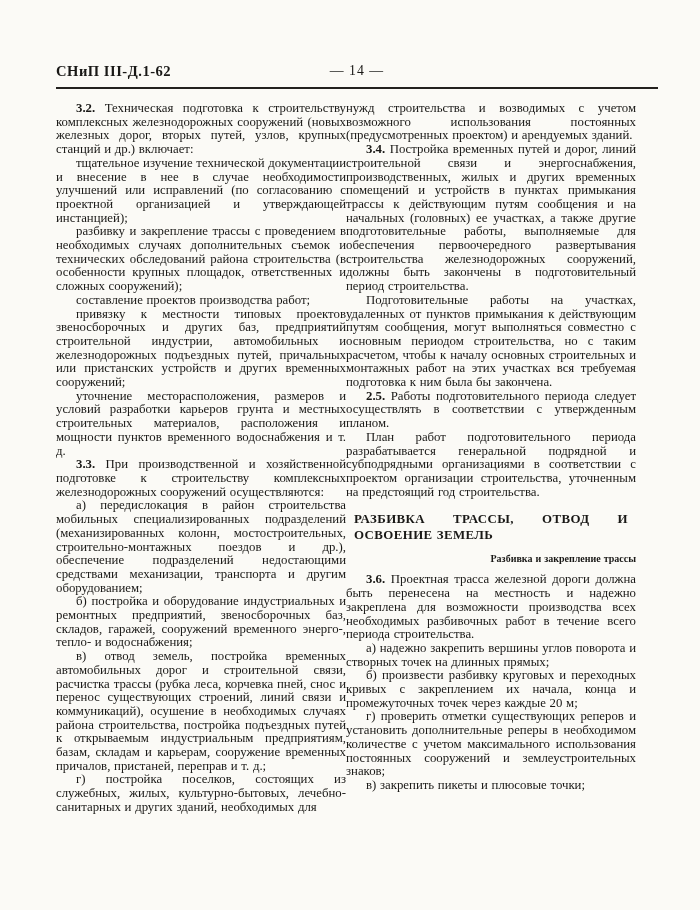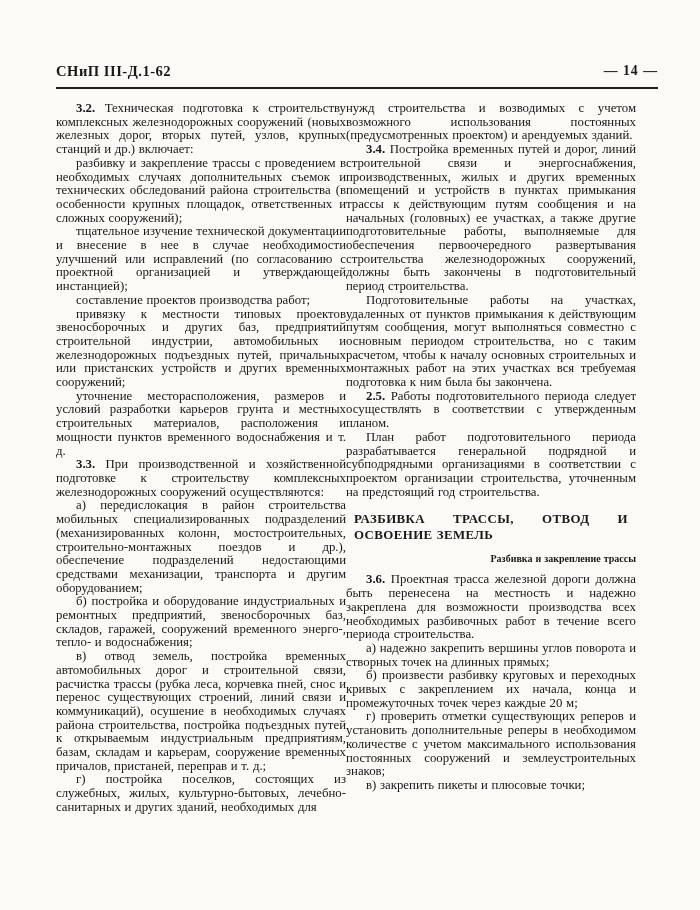--- a/index.html
+++ b/index.html
@@ -21,22 +21,22 @@
     border-bottom:2px solid #23211e;
   }
   .doc-code {
     font-weight:bold;
     font-size:14.6px;
     letter-spacing:0.5px;
   }
   .page-num {
     position:absolute;
     left:0; right:0; top:1px;
-    text-align:right;
-    font-weight:bold;
+    text-align:center;
+    font-weight:normal;
     font-size:13.8px;
     letter-spacing:1px;
   }
   .columns {
     display:flex;
     padding-top:13px;
   }
   .col { width:290px; }
   p.para {
     margin:0;
@@ -71,22 +71,22 @@
 <div class="page">
 
   <div class="header">
     <span class="doc-code">СНиП III-Д.1-62</span>
     <span class="page-num">— 14 —</span>
   </div>
 
   <div class="columns">
     <div class="col" id="col-left">
         <p class="para body"><b class="lead">3.2. </b>Техническая подготовка к строительству комплексных железнодорожных сооружений (новых железных дорог, вторых путей, узлов, крупных станций и др.) включает:</p>
+        <p class="para body">тщательное изучение технической документации и внесение в нее в случае необходимости улучшений или исправлений (по согласованию с проектной организацией и утверждающей инстанцией);</p>
         <p class="para body">разбивку и закрепление трассы с проведением в необходимых случаях дополнительных съемок и технических обследований района строительства (в особенности крупных площадок, ответственных и сложных сооружений);</p>
-        <p class="para body">тщательное изучение технической документации и внесение в нее в случае необходимости улучшений или исправлений (по согласованию с проектной организацией и утверждающей инстанцией);</p>
         <p class="para body">составление проектов производства работ;</p>
         <p class="para body">привязку к местности типовых проектов звеносборочных и других баз, предприятий строительной индустрии, автомобильных и железнодорожных подъездных путей, причальных или пристанских устройств и других временных сооружений;</p>
         <p class="para body">уточнение месторасположения, размеров и условий разработки карьеров грунта и местных строительных материалов, расположения и мощности пунктов временного водоснабжения и т. д.</p>
         <p class="para body"><b class="lead">3.3. </b>При производственной и хозяйственной подготовке к строительству комплексных железнодорожных сооружений осуществляются:</p>
         <p class="para body">а) передислокация в район строительства мобильных специализированных подразделений (механизированных колонн, мостостроительных, строительно-монтажных поездов и др.), обеспечение подразделений недостающими средствами механизации, транспорта и другим оборудованием;</p>
         <p class="para body">б) постройка и оборудование индустриальных и ремонтных предприятий, звеносборочных баз, складов, гаражей, сооружений временного энерго-, тепло- и водоснабжения;</p>
         <p class="para body">в) отвод земель, постройка временных автомобильных дорог и строительной связи, расчистка трассы (рубка леса, корчевка пней, снос и перенос существующих строений, линий связи и коммуникаций), осушение в необходимых случаях района строительства, постройка подъездных путей к открываемым индустриальным предприятиям, базам, складам и карьерам, сооружение временных причалов, пристаней, переправ и т. д.;</p>
         <p class="para body">г) постройка поселков, состоящих из служебных, жилых, культурно-бытовых, лечебно-санитарных и других зданий, необходимых для</p>
       </div>
     <div class="col" id="col-right">

